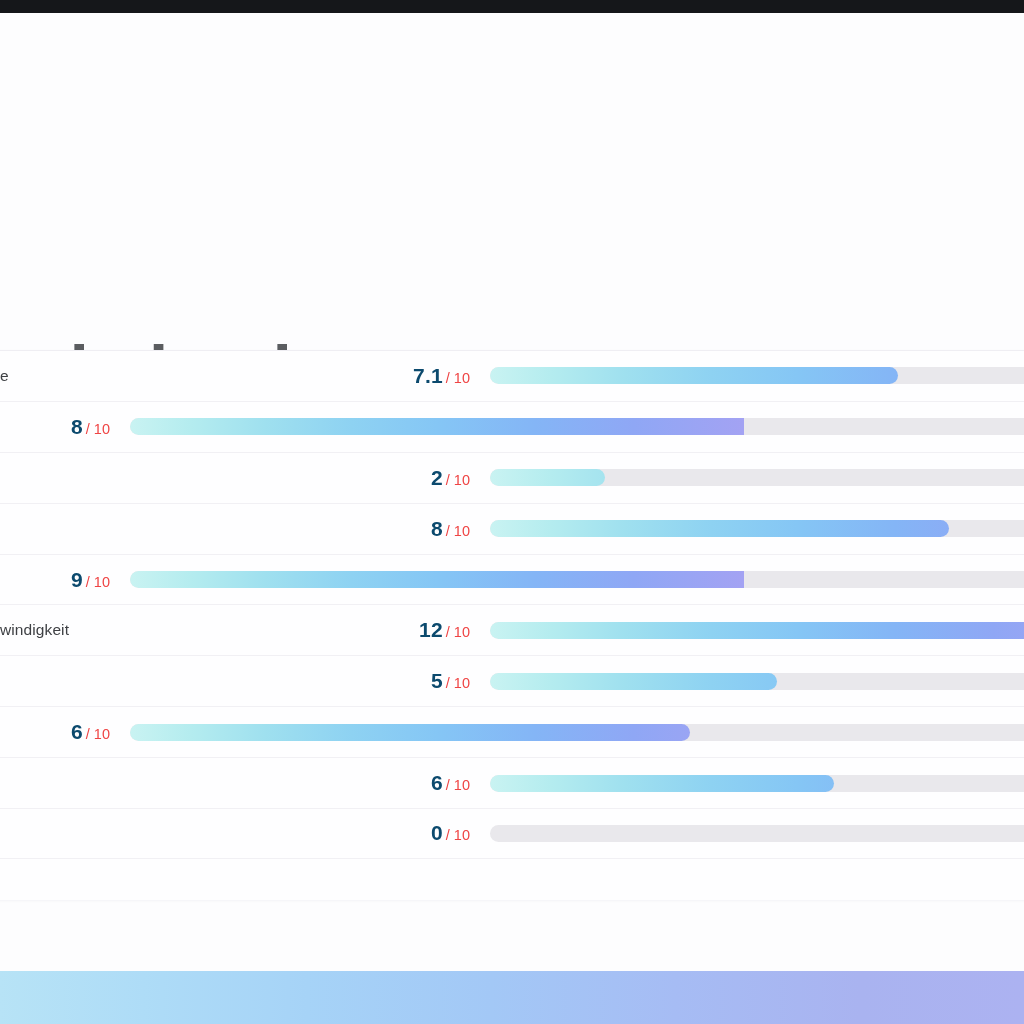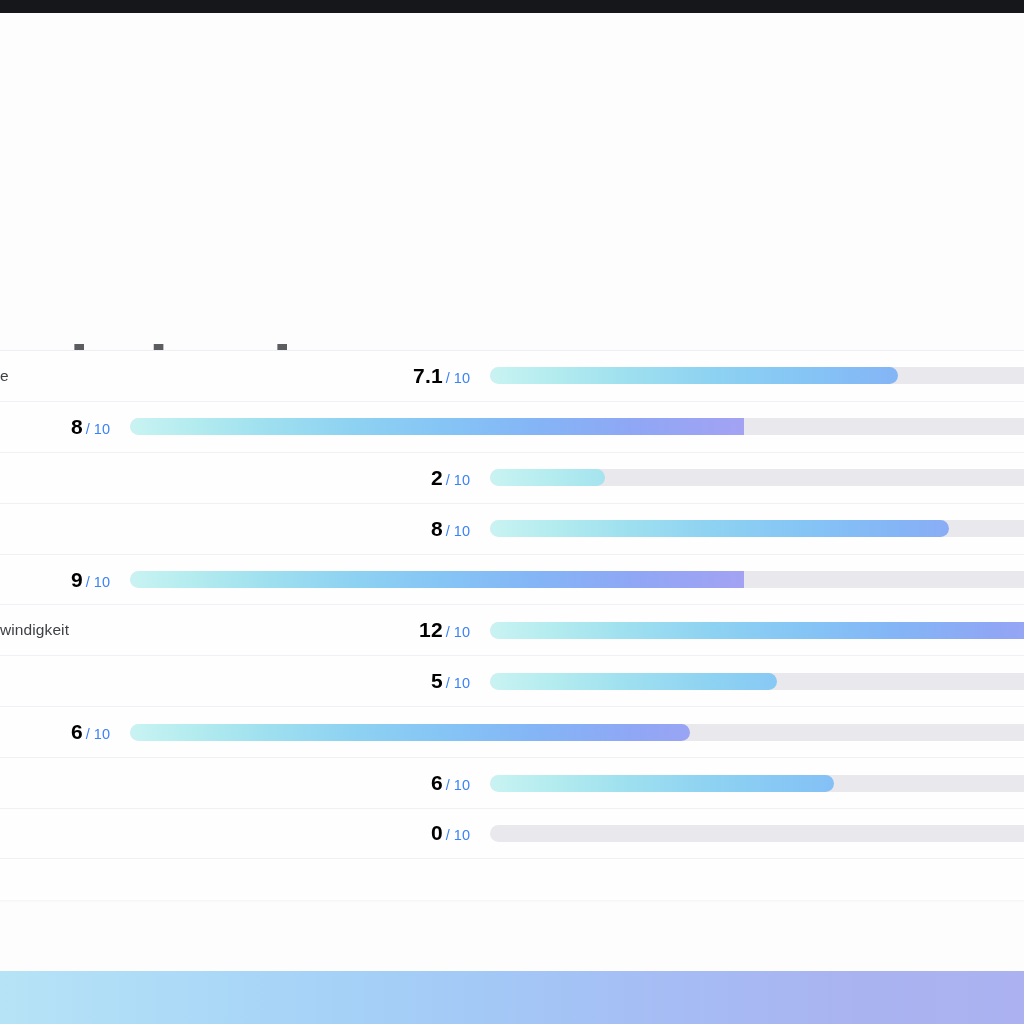--- a/index.html
+++ b/index.html
@@ -86,26 +86,26 @@
   .row-score {
     width: 130px;
     flex: none;
     text-align: right;
     padding-right: 20px;
     white-space: nowrap;
   }
   .score-value {
     font-size: 21px;
     font-weight: 600;
-    color: #000000;
+    color: #0c4a6e;
     letter-spacing: 0.2px;
   }
   .score-max {
     font-size: 14.5px;
-    color: #3b82f6;
+    color: #ef4444;
     margin-left: 3px;
   }
 
   .row-track {
     position: relative;
     flex: 1 1 auto;
     height: 17px;
     background: #e9e8ec;
     border-radius: 9px;
     overflow: hidden;

